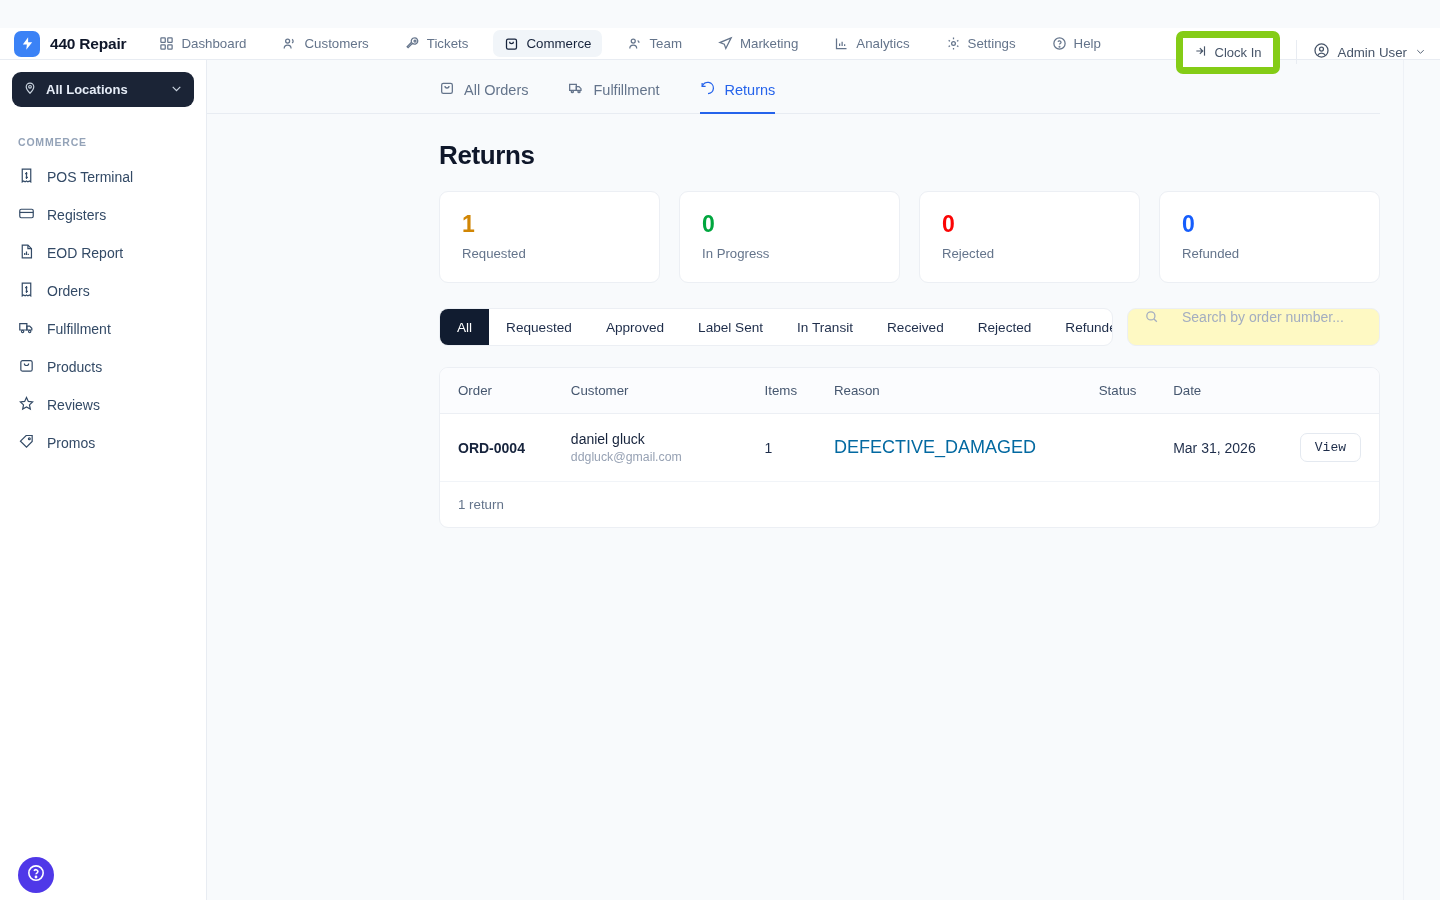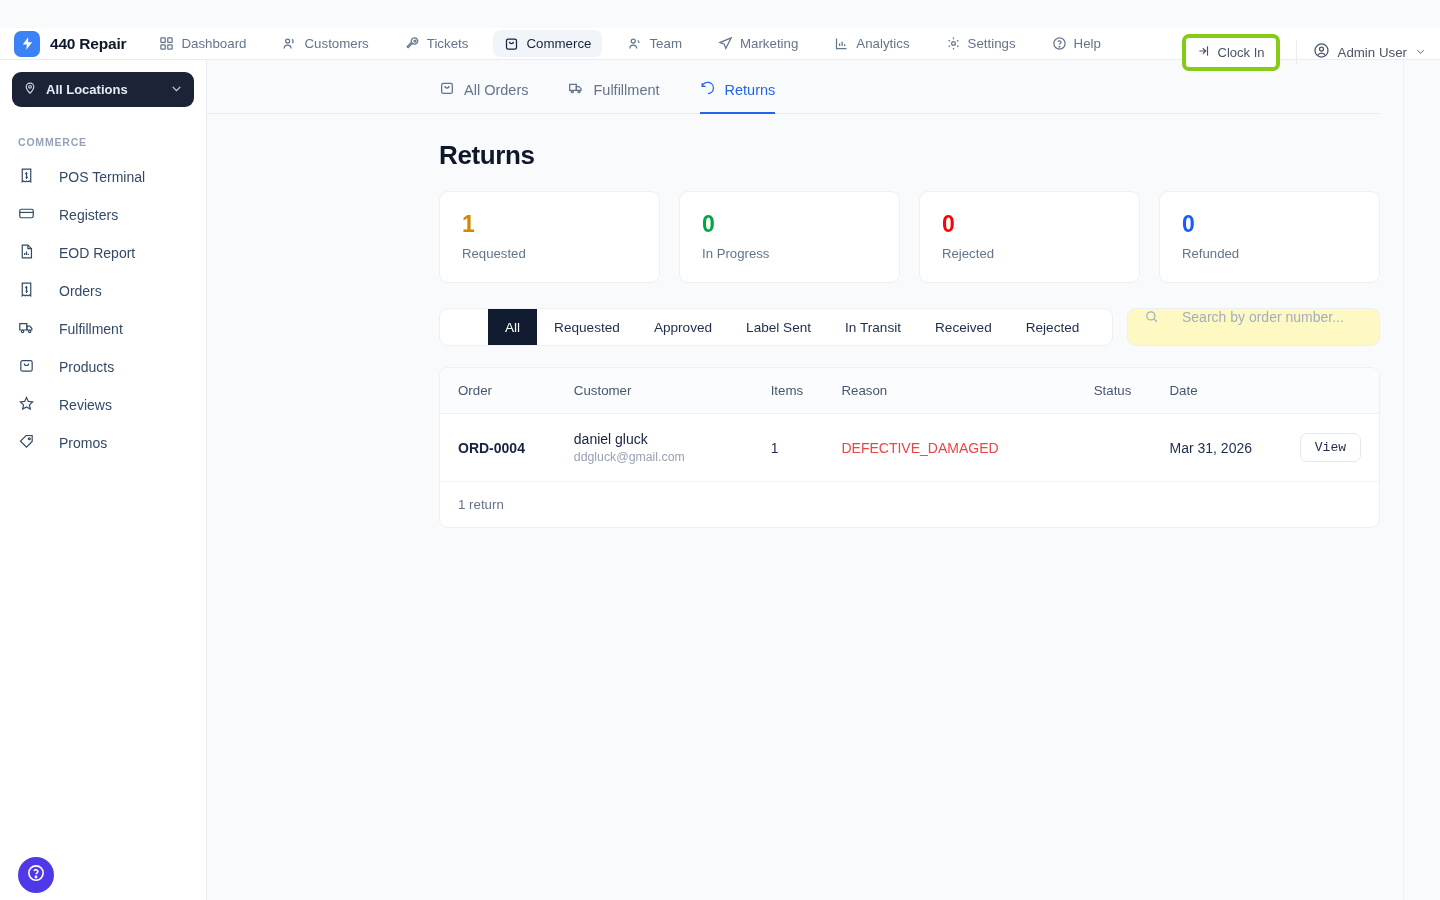--- a/index.html
+++ b/index.html
@@ -37,21 +37,21 @@
   }
   .nav-item.active { background: #f1f5f9; color: #16233c; font-weight: 500; }
   .nav-item svg { display: block; }
 
   .topbar-right {
     position: absolute; right: 14px; top: 0; height: 48px;
     display: flex; align-items: center; gap: 0px;
   }
   .clockin {
     display: flex; align-items: center; gap: 7px;
-    border: 4px solid #84cc16; border-radius: 7px;
+    border: 7px solid #84cc16; border-radius: 7px;
     padding: 6px 11px; font-size: 13px; color: #475569;
     background: #fff; cursor: pointer;
   }
   .vdiv { width: 1px; height: 24px; background: #e8ecf2; margin: 0 16px; }
   .userbox {
     display: flex; align-items: center; gap: 8px;
     font-size: 13.3px; color: #475569; cursor: pointer;
   }
 
   
@@ -72,21 +72,21 @@
     cursor: pointer;
   }
   .locsel .lbl {
     color: #e6edf7; font-size: 13px; font-weight: bold; margin-left: 9px; flex: 1;
   }
   .sec-label {
     font-size: 10.5px; font-weight: bold; letter-spacing: 0.8px;
     color: #94a3b8; padding: 17px 0 10px 18px;
   }
   .side-item {
-    display: flex; align-items: center; gap: 24px;
+    display: flex; align-items: center; gap: 12px;
     padding: 9px 18px; font-size: 14px; color: #334a66;
     cursor: pointer;
   }
   .side-item .ilabel { line-height: 1; }
   .fab {
     position: absolute; left: 18px; bottom: 19px;
     width: 36px; height: 36px; border-radius: 50%;
     background: #4f38e8;
     display: flex; align-items: center; justify-content: center;
     cursor: pointer;
@@ -123,21 +123,21 @@
 
   .filterrow { display: flex; gap: 14px; margin-top: 25px; align-items: stretch; }
   .pills {
     background: #fff; border: 1px solid #eceff4; border-radius: 9px;
     display: flex; align-items: center; overflow: hidden; height: 38px;
   }
   .pill {
     font-size: 13.6px; color: #1e2d4a; padding: 0 17px; height: 38px;
     display: flex; align-items: center; cursor: pointer; white-space: nowrap;
   }
-  .pill.active { background: #111c30; color: #ffffff; font-weight: 500; margin-left: 48px; }
+  .pill.active { background: #111c30; color: #ffffff; font-weight: 500; }
   .searchwrap {
     flex: 1; background: #fef9c3; border: 1px solid #eceff4; border-radius: 9px;
     display: flex; align-items: flex-start; gap: 23px; padding: 0 16px; height: 38px;
   }
   .searchwrap input {
     border: 0; outline: 0; font-size: 14px; color: #1e2d4a;
     flex: 1; font-family: "Liberation Sans", sans-serif; background: transparent;
   }
   .searchwrap input::placeholder { color: #a3adc0; }
 
@@ -157,21 +157,21 @@
   .c-items  { width: 90px; }
   .c-reason { width: 300px; }
   .c-status { width: 95px; }
   .c-date   { width: 180px; }
   .c-act    { text-align: right; padding-right: 18px !important; }
   thead .c-order { padding-left: 18px; }
   .ordcode { font-size: 14px; font-weight: bold; color: #16233c; }
   .custname { font-size: 14px; color: #16233c; }
   .custmail { font-size: 12.3px; color: #97a2b4; margin-top: 3px; }
   .items-v { font-size: 14px; color: #1e2d4a; }
-  .reason-v { font-size: 14px; color: #ef4444; }
+  .reason-v { font-size: 18px; color: #0369a1; }
   .date-v { font-size: 14px; color: #1e2d4a; }
   .viewbtn {
     display: inline-block; border: 1px solid #e4e9f0; border-radius: 7px;
     padding: 6px 14px; font-size: 13px; color: #1e2d4a; background: #fff; cursor: pointer; font-family: Liberation Mono, monospace;
   }
   .tfoot {
     padding: 15px 18px; font-size: 13.3px; color: #64748b;
   }
   .scroll-edge {
     position: absolute; right: 0; top: 0; width: 1px; height: 852px; background: #eef1f6;

